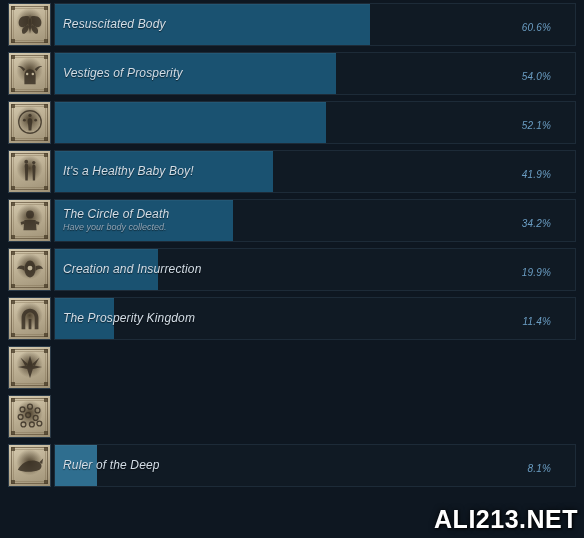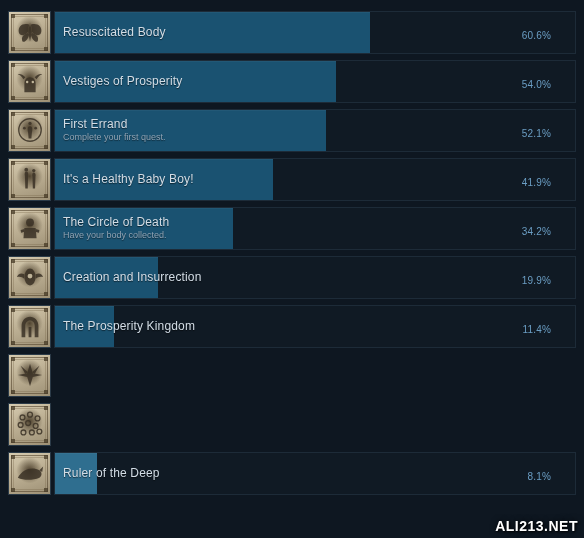--- a/index.html
+++ b/index.html
@@ -10,22 +10,23 @@
   body {
     width: 584px;
     height: 538px;
     overflow: hidden;
     font-family: "Liberation Sans", sans-serif;
     position: relative;
   }
 
   #achievement-list {
     width: 584px;
-    padding-top: 10px;
+    padding-top: 2px;
     box-sizing: border-box;
+    font-style: italic;
   }
 
   .ach-row {
     position: relative;
     height: 44px;
     margin: 0 8px 5px 8px;
     display: flex;
     align-items: center;
   }
 
@@ -138,21 +139,21 @@
     letter-spacing: 0.2px;
     white-space: nowrap;
   }
 
   
   #watermark {
     position: absolute;
     right: 6px;
     bottom: 4px;
     font-family: "Liberation Sans", sans-serif;
-    font-size: 14px;
+    font-size: 25px;
     font-weight: bold;
     color: #ffffff;
     letter-spacing: 0.5px;
     text-shadow: 1px 1px 2px rgba(0,0,0,0.9), 0 0 6px rgba(0,0,0,0.8);
     pointer-events: none;
   }
 </style>
 </head>
 <body>
 
@@ -222,24 +223,20 @@
           </g>
         </svg>
         <div class="icon-frame"></div>
         <div class="icon-corner c-tl"></div>
         <div class="icon-corner c-tr"></div>
         <div class="icon-corner c-bl"></div>
         <div class="icon-corner c-br"></div>
       </div>
       <div class="ach-track">
         <div class="ach-fill" style="width: 52.1%;"></div>
-        <div class="ach-textwrap">
-          <div class="ach-name">First Errand</div>
-          <div class="ach-desc">Complete your first quest.</div>
-        </div>
         <div class="ach-pct">52.1%</div>
       </div>
     </div>
     <div class="ach-row">
       <div class="ach-icon">
         <div class="icon-inner"></div>
         <svg viewBox="0 0 32 32">
           <g fill="#3b3226">
             <path d="M12 8 C10.5 8 10 10 10.6 13 L11 26 L13.6 26 L14 13 C14.6 10 13.8 8 12 8 Z"></path>
             <circle cx="12" cy="6" r="2"></circle>

